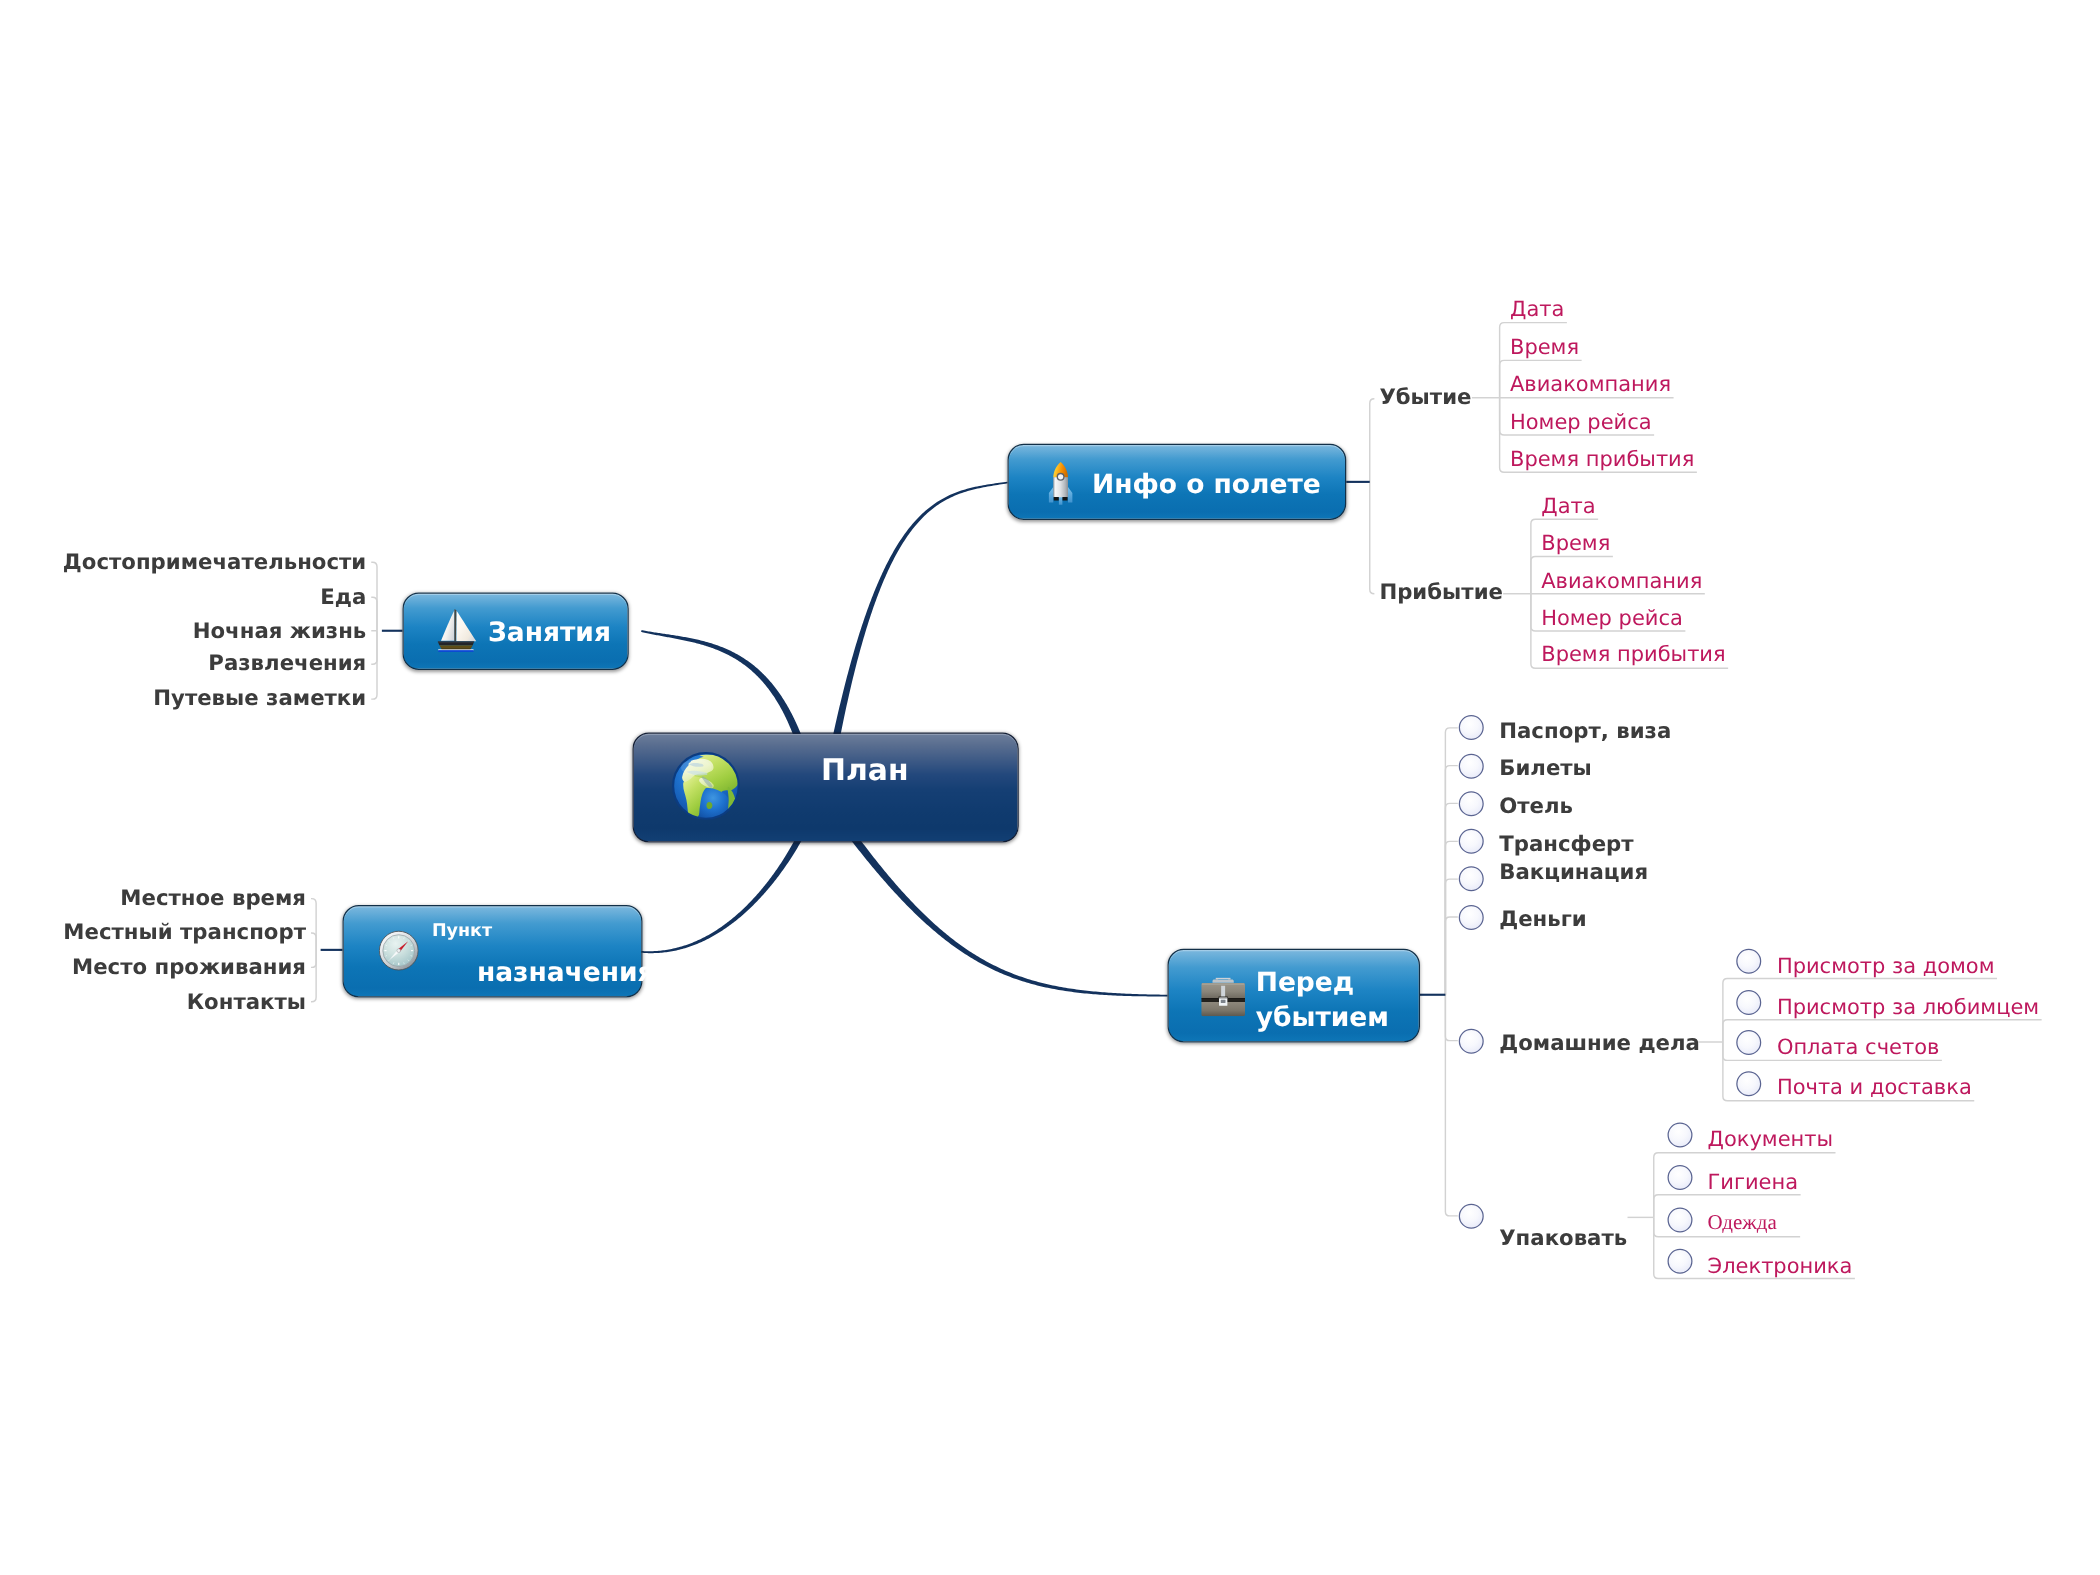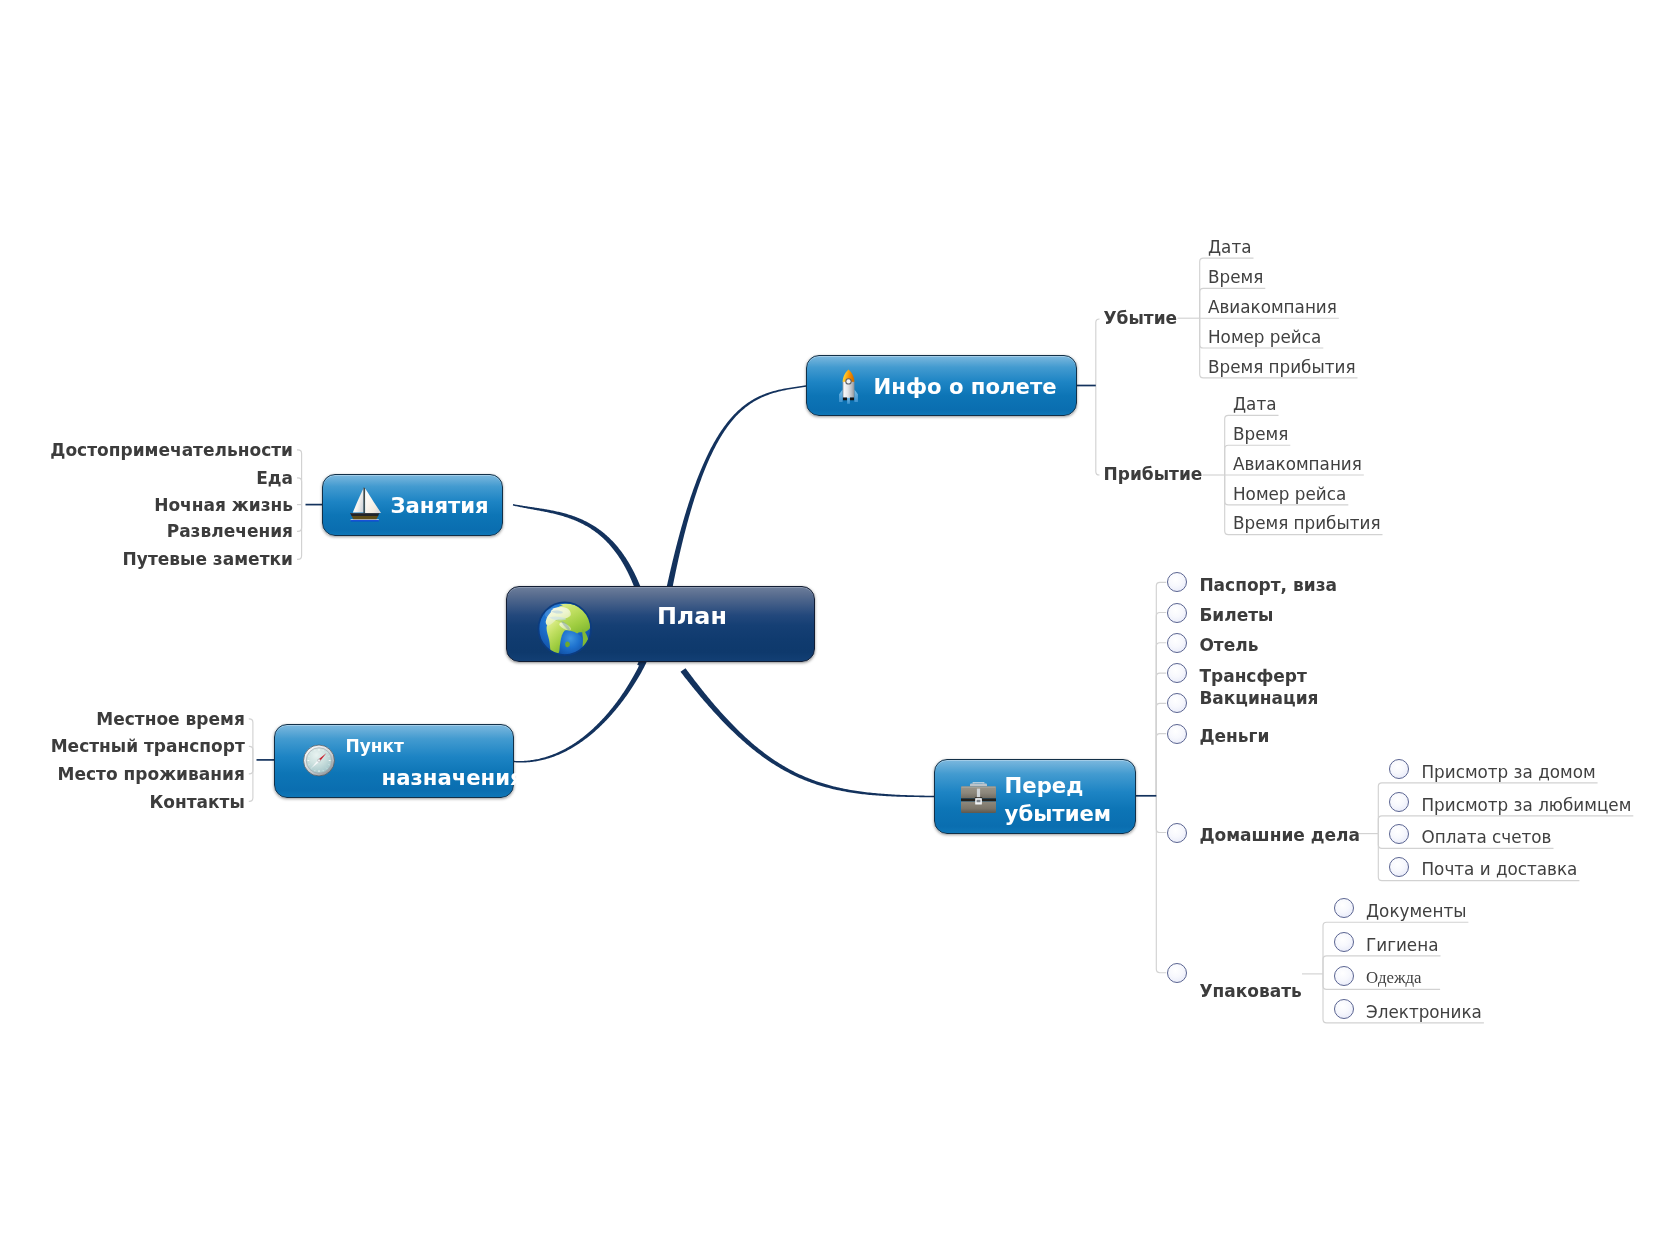--- a/index.html
+++ b/index.html
@@ -18,21 +18,21 @@
   #central{background:linear-gradient(180deg,#6d7e9b 0%,#5a6e90 10%,#3f5b86 24%,#23487c 38%,#153f74 52%,#103b6f 70%,#0e396c 88%,#123f74 100%);
            border:1px solid #121d33;
            box-shadow:0 1px 3px rgba(0,0,0,.45), inset 0 1px 0 rgba(255,255,255,.22);}
   .branch{background:linear-gradient(180deg,#7cb8de 0%,#439bd0 19%,#1d84c4 44%,#0d75b6 67%,#0a6eb0 91%,#0e76b7 100%);
           border:1.2px solid #123048;
           box-shadow:0 1px 3px rgba(0,0,0,.4), inset 0 1px 0 rgba(255,255,255,.3);}
 
   
   .lbl{position:absolute;white-space:nowrap;color:#3c3c3c;font-size:17px;font-weight:bold;
        line-height:1;}
-  .lbl.thin{font-weight:normal;font-size:16.5px;color:#404040;}
+  .lbl.thin{font-weight:normal;font-size:16.5px;color:#be185d;}
   .bullet{position:absolute;width:20px;height:20px;border-radius:50%;
           background:radial-gradient(circle at 42% 34%,#ffffff 0%,#f7f8fd 44%,#eceefa 72%,#dde1f1 100%);
           border:1.3px solid #5a6491;box-sizing:border-box;}
 </style>
 </head>
 <body>
 
 <div id="stage">
   <svg id="conn" viewBox="0 0 1680 1260">
     <g id="gsub">
@@ -138,21 +138,21 @@
       <div class="lbl" style="font-size: 17px; left: 1199.4px; top: 690px;">Вакцинация</div>
       <div class="bullet" style="left: 1166.7px; top: 693.3px;"></div>
       <div class="lbl" style="font-size: 17px; left: 1199.4px; top: 728.3px;">Деньги</div>
       <div class="bullet" style="left: 1166.7px; top: 723.6px;"></div>
       <div class="lbl" style="font-size: 17px; left: 1199.4px; top: 827.2px;">Домашние дела</div>
       <div class="bullet" style="left: 1166.7px; top: 822.5px;"></div>
       <div class="lbl" style="font-size: 17px; left: 1199.4px; top: 967.4px; margin-top: 16px;">Упаковать</div>
       <div class="bullet" style="left: 1166.7px; top: 962.7px;"></div>
     </div>
   <div id="nodes">
-      <div class="node " id="central" style="left: 505.7px; top: 585.5px; width: 309.5px; height: 76px;">
+      <div class="node " id="central" style="left: 505.7px; top: 585.5px; width: 309.5px; height: 88px;">
         <div class="ico" style="left: 30.3px; top: 14.7px; width: 55.5px; height: 55.5px;"><svg viewBox="0 0 64 64" width="100%" height="100%">
   <defs>
               <radialGradient id="gsea" cx="42%" cy="30%" r="80%">
    <stop offset="0" stop-color="#3f96e0"></stop>
                 <stop offset="42%" stop-color="#1e72cf"></stop>
    <stop offset="80%" stop-color="#1355ab"></stop>
                 <stop offset="100%" stop-color="#0b3d85"></stop>
               </radialGradient>
    <linearGradient id="gland" x1="0.2" y1="0.05" x2="0.75" y2="1">
    <stop offset="0" stop-color="#dced8a"></stop>
@@ -275,21 +275,21 @@
             <path d="M 17.5 46.5 L 15.7 48.3" stroke="#ffffff" stroke-width="1.2" opacity="0.7"></path>
             <path d="M 13.1 39.8 L 10.8 40.8" stroke="#ffffff" stroke-width="1.2" opacity="0.7"></path>
             <path d="M 12.5 32.0 L 9.0 32.0" stroke="#ffffff" stroke-width="1.8" opacity="0.95"></path>
             <path d="M 13.1 24.2 L 10.8 23.2" stroke="#ffffff" stroke-width="1.2" opacity="0.7"></path>
             <path d="M 17.5 17.5 L 15.7 15.7" stroke="#ffffff" stroke-width="1.2" opacity="0.7"></path>
             <path d="M 24.2 13.1 L 23.2 10.8" stroke="#ffffff" stroke-width="1.2" opacity="0.7"></path>
   <path fill="#c71f2d" d="M47 17 L30.8 29.8 L34.2 33.2 Z"></path>
   <path fill="#f6f8f9" d="M17 47 L33.2 34.2 L29.8 30.8 Z"></path>
   <circle cx="32" cy="32" r="3" fill="#eef0f1" stroke="#8f959a" stroke-width="0.8"></circle>
  </svg></div>
-        <div class="cap" style="font-size: 17px; left: 70.5px; right: auto; width: auto; text-align: left; top: 13.3px; line-height: 1;">Пункт</div>
+        <div class="cap" style="font-size: 14px; left: 70.5px; right: auto; width: auto; text-align: left; top: 13.3px; line-height: 1;">Пункт</div>
         <div class="cap" style="font-size: 21.2px; left: 70.5px; right: auto; width: auto; text-align: left; top: 41.7px; line-height: 1; margin-left: 36px;">назначения</div>
       </div>
       <div class="node branch" style="left: 934px; top: 759px; width: 202px; height: 75px;">
         <div class="ico" style="left: 25.5px; top: 21.5px; width: 35px; height: 31px;"><svg viewBox="0 0 35 31" width="100%" height="100%" preserveAspectRatio="none">
   <defs>
    <linearGradient id="bcTop" x1="0" y1="0" x2="0" y2="1">
     <stop offset="0" stop-color="#9b968a"></stop>
                 <stop offset="55%" stop-color="#8b867b"></stop>
     <stop offset="100%" stop-color="#6f6a60"></stop>
               </linearGradient>

